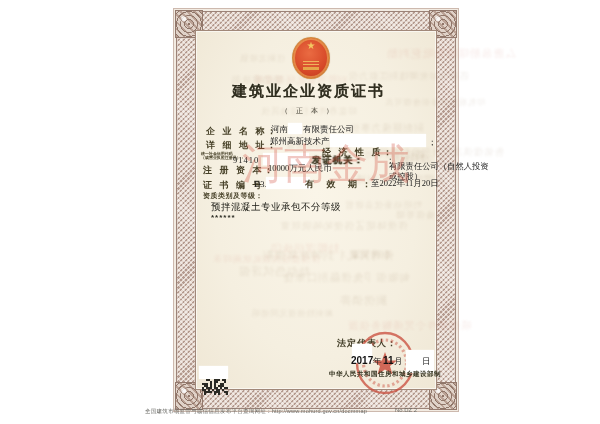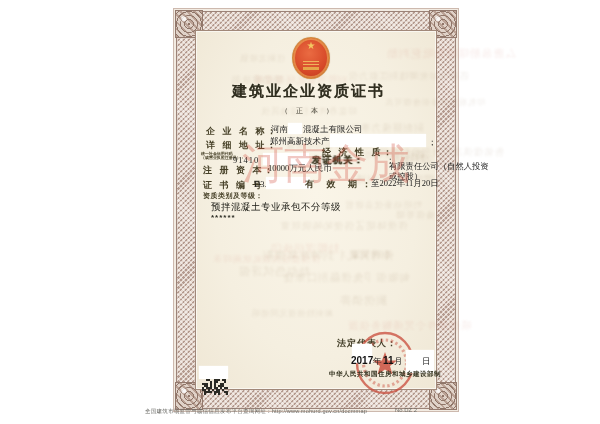--- a/index.html
+++ b/index.html
@@ -131,21 +131,21 @@
   <div class="star">★</div>
   <div class="gate"></div>
 </div>
 
 <div class="abs title">建筑业企业资质证书</div>
 <div class="abs subtitle">（ 正 本 ）</div>
 
 <div class="abs lab" style="left:206px;top:125px">企 业 名 称：</div>
 <div class="abs val" style="left:271px;top:124px">河南</div>
 <div class="abs whitepatch" style="left:288px;top:123px;width:14px;height:11px"></div>
-<div class="abs val" style="left:303px;top:124px">混凝土有限公司</div>
+<div class="abs val" style="left:303px;top:124px">有限责任公司</div>
 
 <div class="abs lab" style="left:206px;top:139px">详 细 地 址：</div>
 <div class="abs val" style="left:270px;top:136px">郑州高新技术产</div>
 <div class="abs whitepatch" style="left:330px;top:134px;width:96px;height:13px"></div>
 <div class="abs val" style="left:428px;top:137px">；</div>
 
 <div class="abs" style="left:201px;top:151px">
   <div class="tinylab">
     <div>统一社会信用代码</div>
     <div>（或营业执照注册号）：</div>

